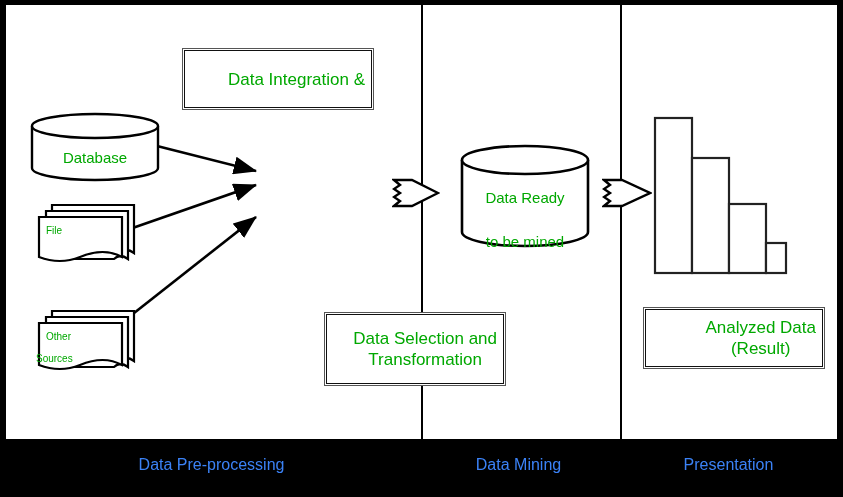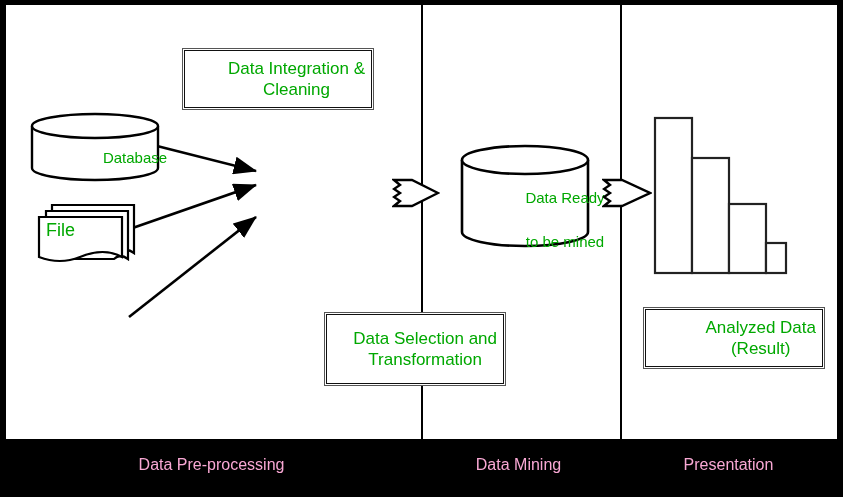--- a/index.html
+++ b/index.html
@@ -8,28 +8,28 @@
   #panel{position:absolute;left:4px;top:3px;width:835px;height:438px;background:#fff;box-sizing:border-box;border:2px solid #000;}
   .divider{position:absolute;top:0;width:2px;background:#000;}
   .lbl{position:absolute;background:#fff;border:1px solid #555;box-sizing:border-box;
        display:flex;align-items:center;justify-content:flex-end;text-align:center;
        color:#00A800;font-size:17px;line-height:21px;z-index:6;}
   .lbl span{display:block;padding:0 4px;}
   .lbl.dbl{box-shadow:inset 0 0 0 1px #fff, inset 0 0 0 2px #111;}
   .cyl{position:absolute;z-index:5;}
   .cyl svg{display:block;overflow:visible;}
   .cyltxt{position:absolute;left:0;width:100%;text-align:center;color:#00A800;
-          font-size:15px;line-height:19px;pointer-events:none;padding-left:40px;}
+          font-size:15px;line-height:19px;pointer-events:none;}
   .doc{position:absolute;z-index:5;}
-  .doctxt{position:absolute;color:#00A800;font-size:18px;line-height:19px;pointer-events:none;}
+  .doctxt{position:absolute;color:#00A800;font-size:10px;line-height:19px;pointer-events:none;}
   .arrowsvg{position:absolute;left:0;top:0;width:835px;height:438px;overflow:visible;z-index:4;}
   .blockarrow{position:absolute;z-index:7;}
   .bars{position:absolute;z-index:5;}
   .footer{position:absolute;left:0;bottom:0;width:843px;height:56px;background:#000;}
-  .ftxt{position:absolute;color:#f9a8d4;font-size:16px;line-height:20px;text-align:center;}
+  .ftxt{position:absolute;color:#3b82f6;font-size:16px;line-height:20px;text-align:center;}
 </style>
 </head>
 <body>
 
 <div id="stage">
 
   <div id="panel">
 
     <div class="divider" style="left:415px;height:434px;"></div>
     <div class="divider" style="left:614px;height:434px;"></div>
@@ -59,20 +59,31 @@
       <svg width="104" height="68" viewBox="0 0 104 68">
         <g fill="#fff" stroke="#000" stroke-width="2.2">
           <path d="M18,6 L100,6 L100,54 Q92,48 86,54 L18,54 Z"></path>
           <path d="M12,12 L94,12 L94,60 Q86,54 80,60 L12,60 Z"></path>
           <path d="M5,18 L88,18 L88,58 Q70,48 46,58 Q26,66 5,58 Z"></path>
         </g>
       </svg>
       <div class="doctxt" style="left:12px;top:22px;">File</div>
     </div>
 
+    <div class="doc" style="left:28px;top:300px;width:104px;height:72px;">
+      <svg width="104" height="72" viewBox="0 0 104 72">
+        <g fill="#fff" stroke="#000" stroke-width="2.2">
+          <path d="M18,6 L100,6 L100,56 Q92,50 86,56 L18,56 Z"></path>
+          <path d="M12,12 L94,12 L94,62 Q86,56 80,62 L12,62 Z"></path>
+          <path d="M5,18 L88,18 L88,60 Q70,50 46,60 Q26,68 5,60 Z"></path>
+        </g>
+      </svg>
+      <div class="doctxt" style="left:12px;top:22px;">Other</div>
+      <div class="doctxt" style="left:2px;top:44px;">Sources</div>
+    </div>
 
 
     <div class="blockarrow" style="left:386px;top:169px;width:48px;height:38px;">
       <svg width="48" height="38" viewBox="0 0 48 38">
         <path d="M2,6 L8,11 L2,15 L8,19 L2,23 L8,27 L2,32 L20,32 L46,19 L20,6 Z" fill="#fff" stroke="#000" stroke-width="2.4" stroke-linejoin="miter"></path>
       </svg>
     </div>
 
     <div class="cyl" style="left:454px;top:139px;width:130px;height:104px;">
       <svg width="130" height="104" viewBox="0 0 130 104">
@@ -96,21 +107,20 @@
           <rect x="42" y="45" width="37" height="115"></rect>
           <rect x="79" y="91" width="37" height="69"></rect>
           <rect x="116" y="130" width="20" height="30"></rect>
         </g>
       </svg>
     </div>
 
     <div class="lbl dbl" style="left:176px;top:43px;width:192px;height:62px;">
       <span>
         <span>Data Integration &amp;</span>
-        <span>Cleaning</span>
       </span>
     </div>
 
     <div class="lbl dbl" style="left:318px;top:307px;width:182px;height:74px;">
       <span>
         <span>Data Selection and</span>
         <span>Transformation</span>
       </span>
     </div>
 

